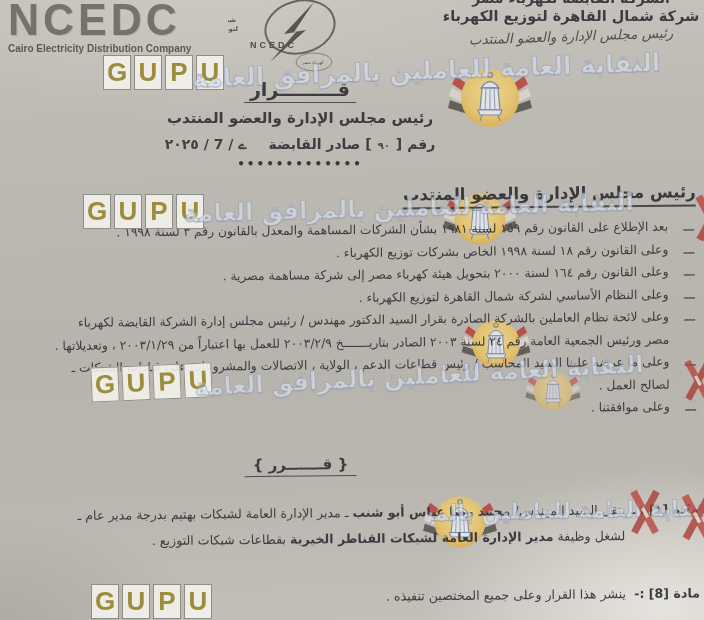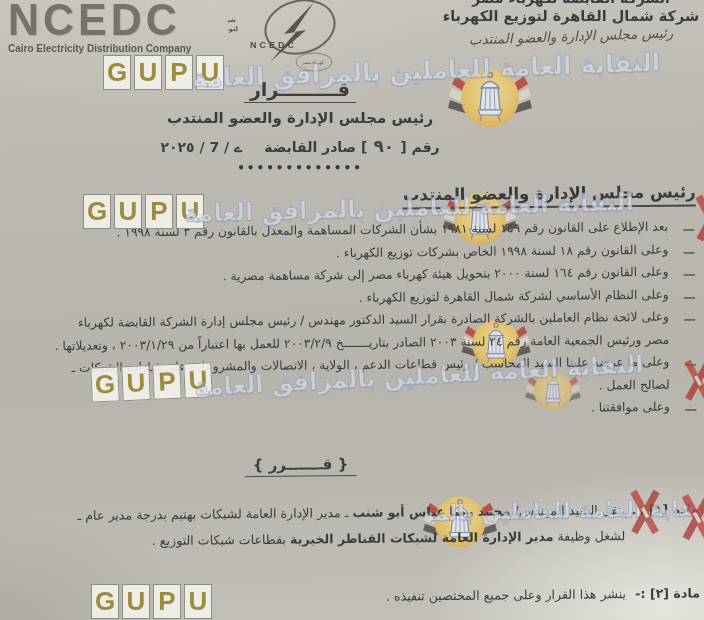--- a/index.html
+++ b/index.html
@@ -25,21 +25,21 @@
   .header-right{position:absolute;right:2px;top:-9px;width:262px;text-align:center;direction:rtl;}
   .hr1{font-weight:bold;font-size:14px;line-height:15px;color:#3e3c40;}
   .hr2{font-weight:bold;font-size:14.5px;color:#3e3c40;margin-top:2px;}
   .hr3{font-size:13.5px;font-style:italic;color:#514d49;margin-top:4px;transform:rotate(-2deg);}
   
   .title-block{position:absolute;left:80px;top:78px;width:440px;text-align:center;direction:rtl;}
   .decree-word{display:inline-block;font-weight:bold;font-size:19px;letter-spacing:1px;
     border-bottom:1px solid #4e4b48;padding:0 6px 2px;}
   .issuer{font-weight:bold;font-size:15px;margin-top:6px;}
   .numline{font-weight:bold;font-size:14px;margin-top:9px;}
-  .hand-num{font-size:17px;color:#47474d;padding:0 6px;}
+  .hand-num{font-size:10px;color:#47474d;padding:0 6px;}
   .date-part{margin-right:22px;letter-spacing:1px;color:#403f45;}
   .dots{margin-top:5px;font-weight:bold;font-size:12px;letter-spacing:2px;color:#3a393d;}
   
   .doc-body{position:absolute;left:0;top:186px;width:704px;direction:rtl;transform:rotate(-0.6deg);}
   .section-heading{text-align:right;padding-right:6px;margin-bottom:9px;}
   .section-heading span{display:inline-block;font-weight:bold;font-size:16.5px;color:#3a393d;
     border-bottom:2px solid #4a4744;padding-bottom:3px;}
   .preamble{padding:0 8px 0 52px;}
   .bullet{display:flex;font-size:12.3px;line-height:22.5px;color:#3d3c40;}
   .dash{flex:0 0 26px;}
@@ -265,21 +265,21 @@
         </div>
       <div class="decision-line">
         <span>{ قـــــــرر }</span>
       </div>
       <div class="articles">
           <div class="article">
             <span class="art-label">مادة [١] : ـ</span>
             <span class="art-text"><span>ينقل السيد المهندس/ </span><span class="b">محمد رضا عباس أبو شنب</span><span> ـ مدير الإدارة العامة لشبكات بهتيم بدرجة مدير عام ـ لشغل وظيفة </span><span class="b">مدير الإدارة العامة لشبكات القناطر الخيرية</span><span> بقطاعات شبكات التوزيع .</span></span>
           </div>
           <div class="article">
-            <span class="art-label">مادة [٢] :-</span>
+            <span class="art-label">مادة [8] :-</span>
             <span class="art-text"><span> ينشر هذا القرار وعلى جميع المختصين تنفيذه .</span></span>
           </div>
         </div>
     </div>
   </div>
 
   <div class="wm-front">
     <div class="gupu gupu-slot g1"><span class="gupu-box">G</span><span class="gupu-box">U</span><span class="gupu-box">P</span><span class="gupu-box">U</span></div>
     <div class="gupu gupu-slot g2"><span class="gupu-box">G</span><span class="gupu-box">U</span><span class="gupu-box">P</span><span class="gupu-box">U</span></div>
     <div class="gupu gupu-slot g3"><span class="gupu-box">G</span><span class="gupu-box">U</span><span class="gupu-box">P</span><span class="gupu-box">U</span></div>

